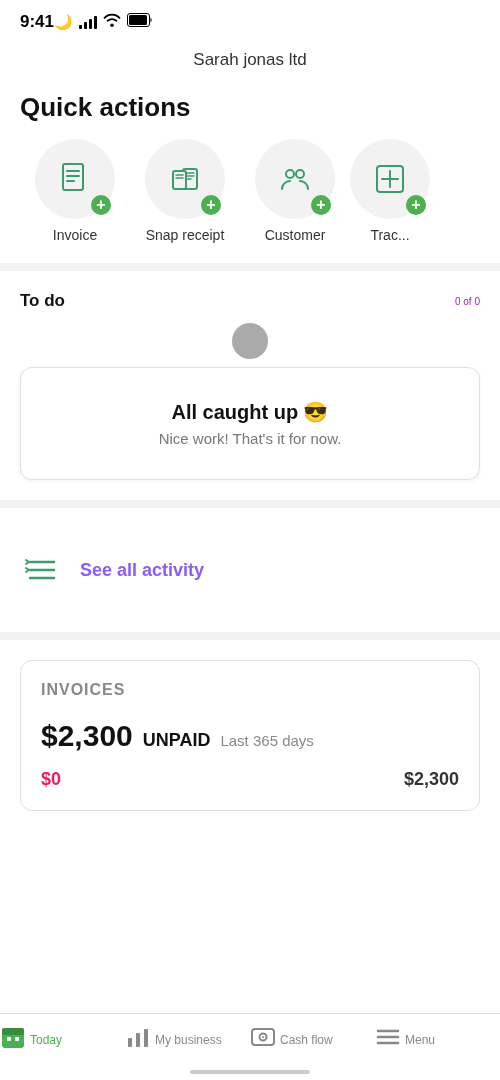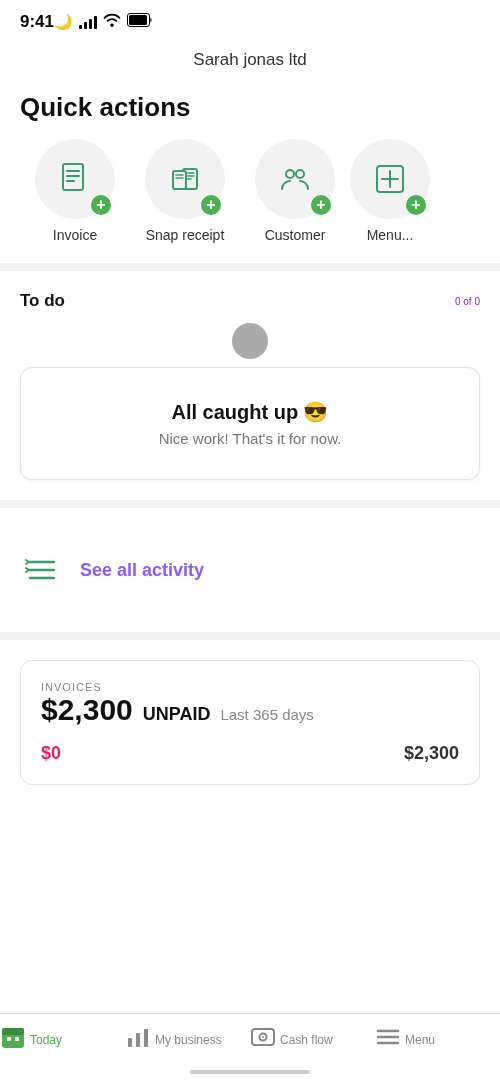--- a/index.html
+++ b/index.html
@@ -197,25 +197,25 @@
 
     
     .invoices-card {
       margin: 0 20px;
       border: 1px solid #e0e0e0;
       border-radius: 12px;
       padding: 20px;
       background: #fff;
     }
     .invoices-label {
-      font-size: 11px;
-      font-weight: 400;
+      font-size: 16px;
+      font-weight: 700;
       color: #888;
       letter-spacing: 1px;
-      margin-bottom: 0;
+      margin-bottom: 20px;
     }
     .invoices-amount-row {
       display: flex;
       align-items: baseline;
       gap: 10px;
       margin-bottom: 16px;
     }
     .invoices-amount {
       font-size: 30px;
       font-weight: 800;
@@ -386,21 +386,21 @@
 
     <div class="action-item" style="min-width:60px;">
       <div class="action-circle" style="width:80px;height:80px;">
         <svg viewBox="0 0 36 36" fill="none" xmlns="http://www.w3.org/2000/svg">
           <rect x="5" y="5" width="26" height="26" rx="3" stroke="#3d9c6e" stroke-width="2" fill="none"></rect>
           <line x1="10" y1="18" x2="26" y2="18" stroke="#3d9c6e" stroke-width="2" stroke-linecap="round"></line>
           <line x1="18" y1="10" x2="18" y2="26" stroke="#3d9c6e" stroke-width="2" stroke-linecap="round"></line>
         </svg>
         <div class="action-plus">+</div>
       </div>
-      <span class="action-label">Menu...</span>
+      <span class="action-label">Trac...</span>
     </div>
   </div>
 
   <div class="divider-thick"></div>
 
   <div class="todo-section">
     <div class="todo-header">
       <span class="todo-title">To do</span>
       <span class="todo-count">0 of 0</span>
     </div>

